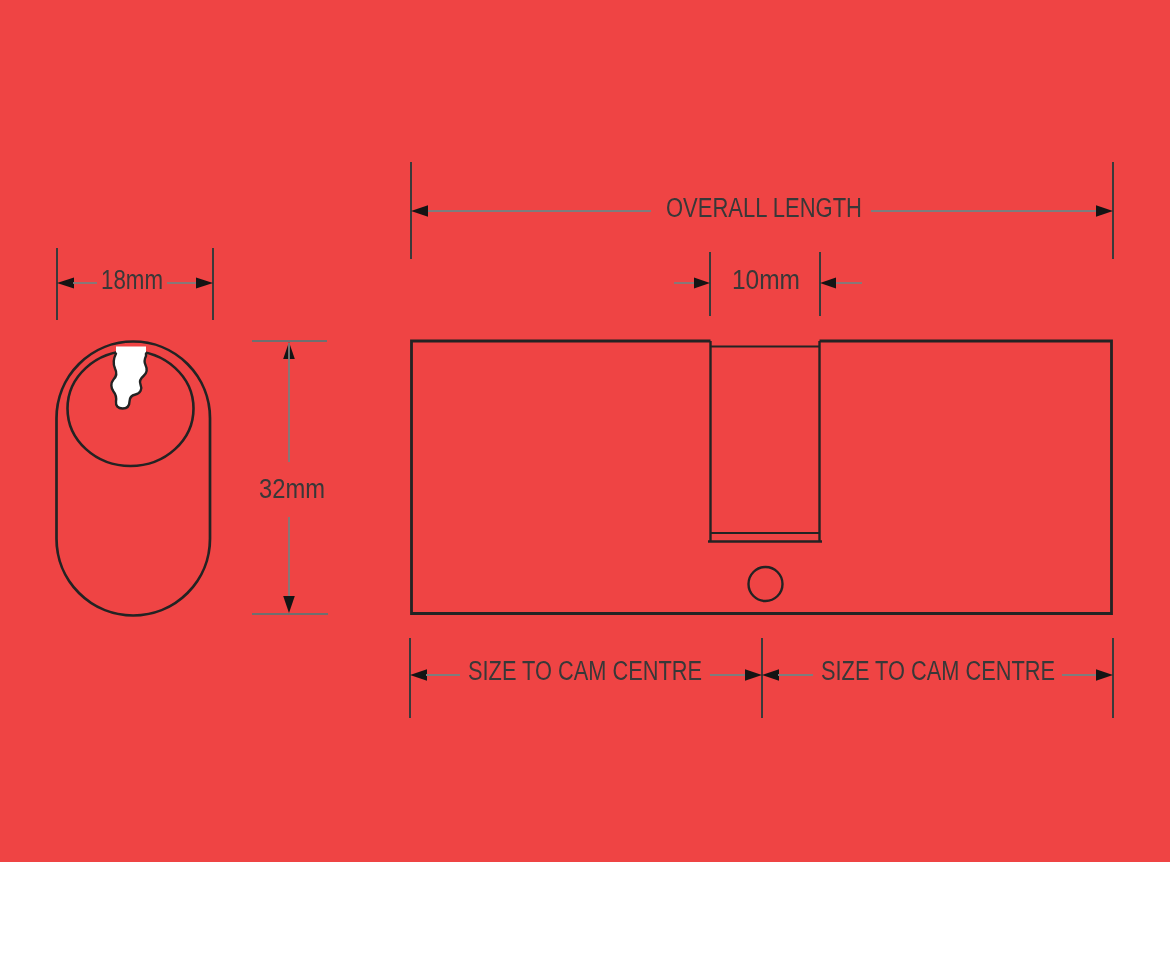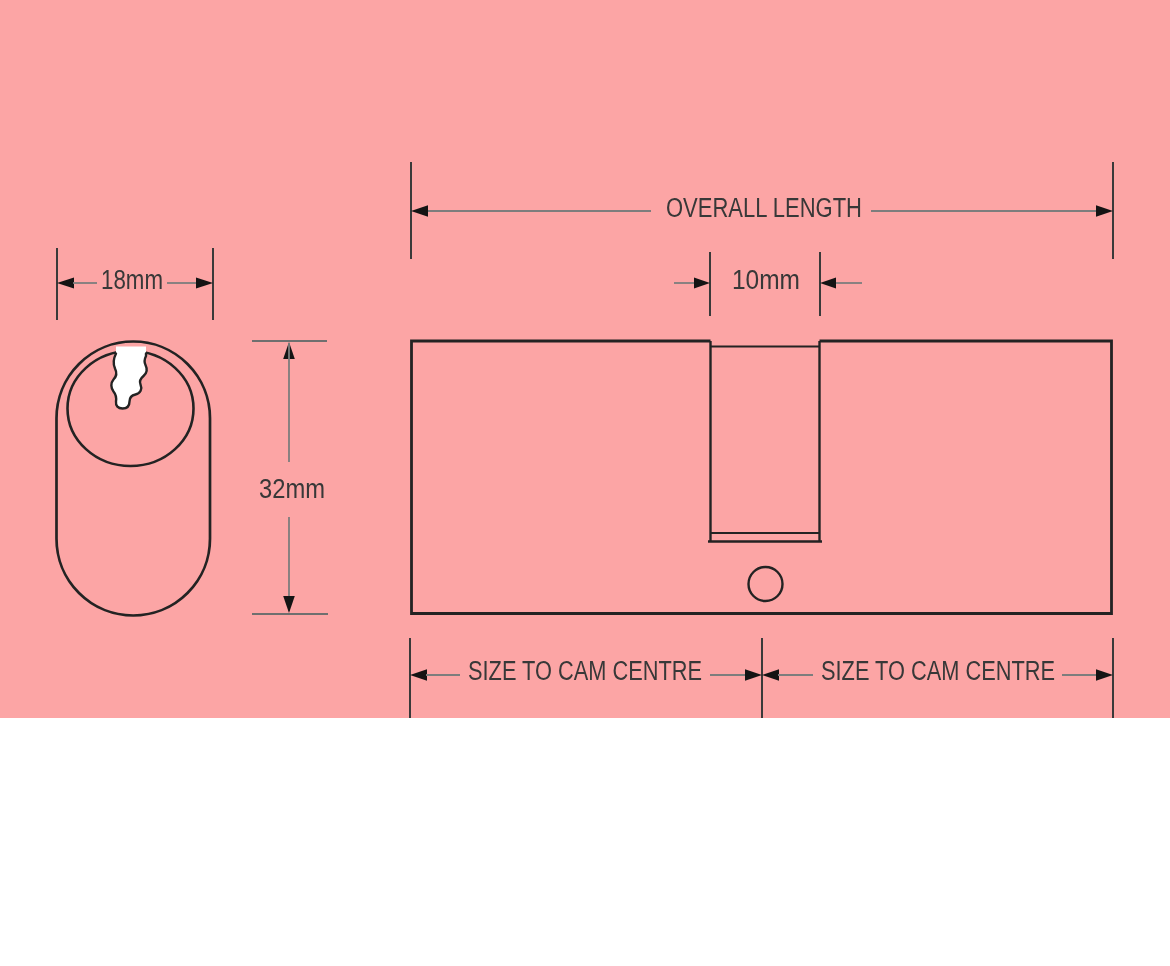--- a/index.html
+++ b/index.html
@@ -3,22 +3,22 @@
 <meta charset="utf-8">
 <style>
   html, body {
     margin: 0;
     padding: 0;
     background: #ffffff;
   }
   .canvas {
     position: relative;
     width: 1170px;
-    height: 718px;
-    background: #fca5a5;
+    height: 862px;
+    background: #ef4444;
     overflow: hidden;
   }
   svg { display: block; }
 
   .outline {
     fill: none;
     stroke: #232323;
     stroke-width: 2.7;
     stroke-linejoin: miter;
   }

